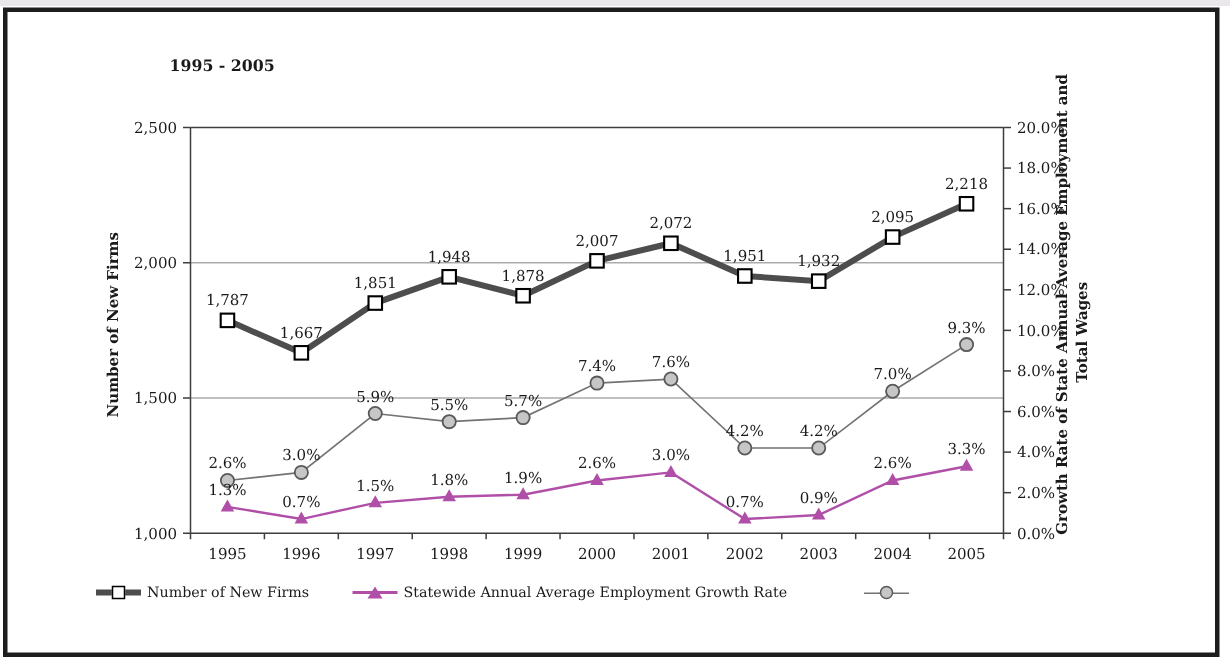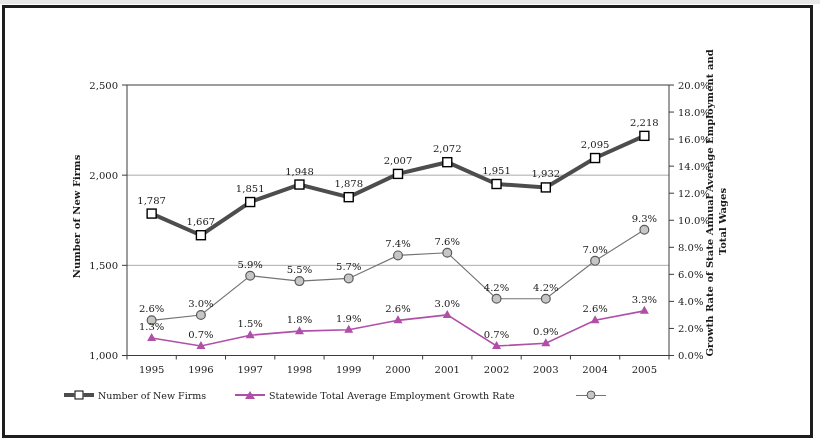--- a/index.html
+++ b/index.html
@@ -33,20 +33,21 @@
   .tick{font:10px "DejaVu Serif",serif;fill:#1a1a1a}
   .dlabel{font:10px "DejaVu Serif",serif;fill:#1a1a1a}
 </style>
 </head>
 <body>
 
 <div class="topstrip"></div>
 <div class="frame"></div>
 
 <div class="title">
+  <div>1995 - 2005</div>
 </div>
 
 <svg class="chart" width="820" height="443">
     <line x1="127" x2="669" y1="265.33333333333337" y2="265.33333333333337" stroke="#ababab" stroke-width="1"></line>
     <line x1="127" x2="669" y1="175.16666666666669" y2="175.16666666666669" stroke="#ababab" stroke-width="1"></line>
     <line x1="127" x2="669" y1="85" y2="85" stroke="#3d3d3d" stroke-width="1"></line>
     <line x1="127" x2="127" y1="85" y2="355.5" stroke="#3d3d3d" stroke-width="1"></line>
     <line x1="669" x2="669" y1="85" y2="355.5" stroke="#3d3d3d" stroke-width="1"></line>
     <line x1="127" x2="669" y1="355.5" y2="355.5" stroke="#3d3d3d" stroke-width="1"></line>
     <line x1="122" x2="127" y1="85" y2="85" stroke="#3d3d3d"></line>
@@ -186,21 +187,21 @@
     <span class="mk mk-square"></span>
   </span>
   <span>Number of New Firms</span>
 </div>
 
 <div class="legend-item" id="leg2">
   <span class="sw">
     <span class="ln ln-emp"></span>
     <span class="mk mk-tri"></span>
   </span>
-  <span>Statewide Total Average Employment Growth Rate</span>
+  <span>Statewide Annual Average Employment Growth Rate</span>
 </div>
 
 <div class="legend-item" id="leg3">
   <span class="sw">
     <span class="ln ln-wage"></span>
     <span class="mk mk-circ"></span>
   </span>
 </div>
 
 </body></html>

